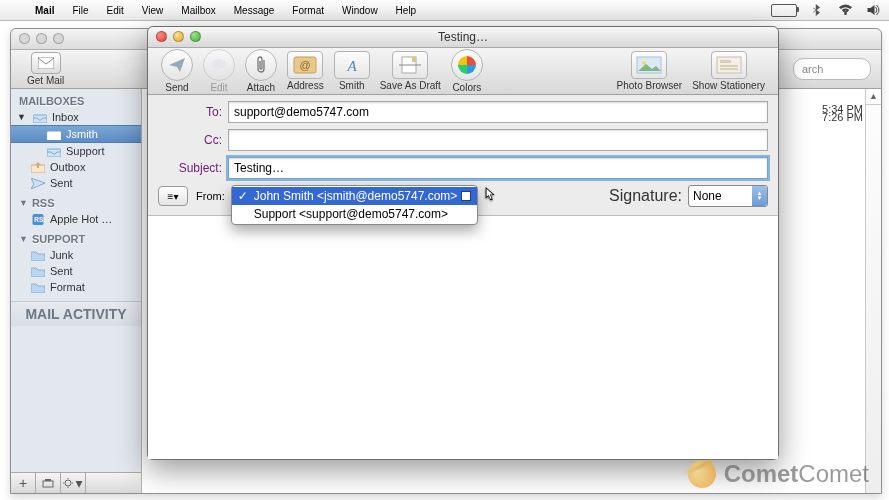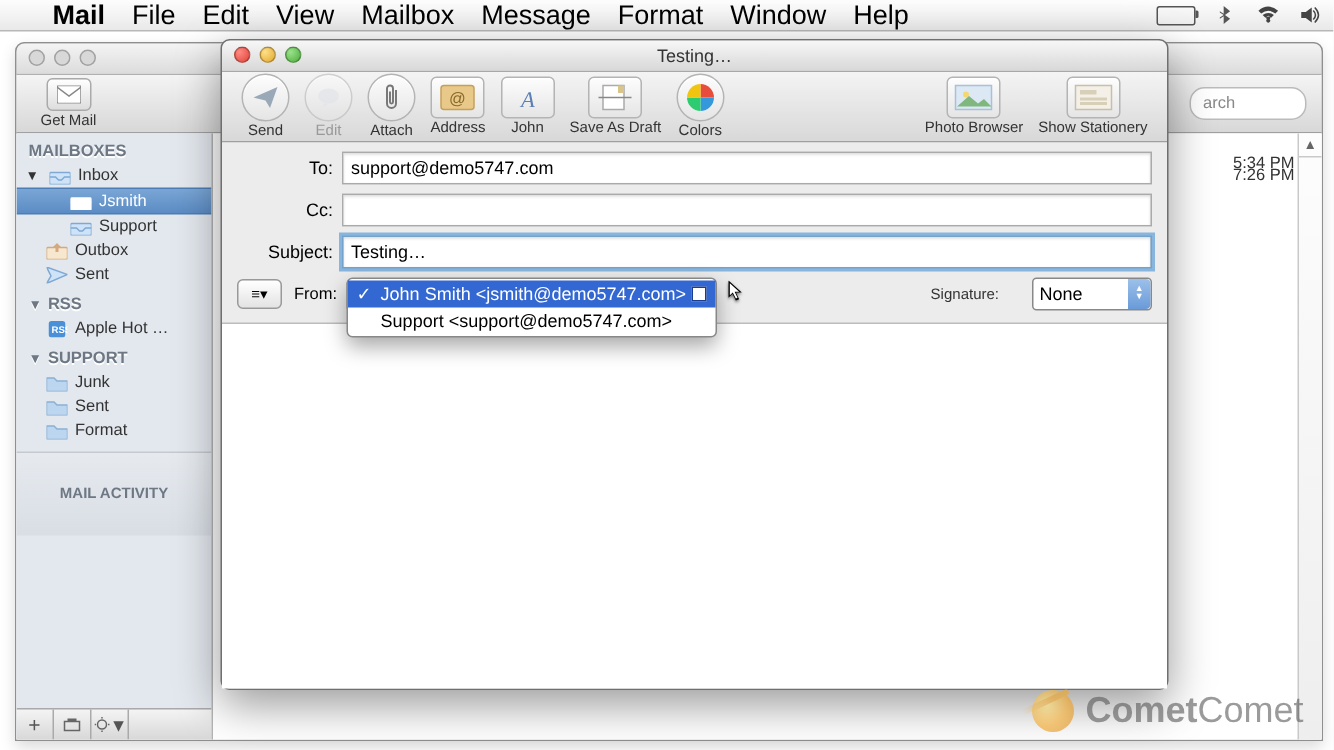--- a/index.html
+++ b/index.html
@@ -1,19 +1,19 @@
 <!DOCTYPE html>
 <html><head>
 <meta charset="utf-8">
 <style>
 html,body{margin:0;padding:0;width:889px;height:500px;font-family:"Lucida Grande","Helvetica Neue",sans-serif;font-size:11px;background:#fff;overflow:hidden;color:#000;}
 
 #menubar{height:20px;background:linear-gradient(#fdfdfd,#e9e9e9);border-bottom:1px solid #b8b8b8;display:flex;align-items:center;padding:0 8px;justify-content:space-between;}
 #menubar .left{display:flex;align-items:center;}
-#menubar .item{padding:0 9px;height:20px;display:flex;align-items:center;cursor:default;font-size:18px;}
+#menubar .item{padding:0 9px;height:20px;display:flex;align-items:center;cursor:default;font-size:10px;}
 #menubar .bold{font-weight:bold;}
 #menubar .apple{font-size:14px;color:#333;}
 #menubar .right{display:flex;align-items:center;gap:13px;color:#333;font-size:13px;}
 #menubar .right span{display:inline-flex;align-items:center;}
 svg.menuicon{width:15px;height:12px;}
 .battery{width:24px;height:11px;border:1px solid #555;border-radius:2px;position:relative;}
 .battery:after{content:"";position:absolute;right:-3px;top:2px;width:2px;height:5px;background:#555;border-radius:0 1px 1px 0;}
 
 #mailwin{position:absolute;left:10px;top:28px;width:870px;height:464px;background:#ececec;border:1px solid #8f8f8f;border-radius:6px 6px 0 0;box-shadow:0 4px 10px rgba(0,0,0,0.15);display:flex;flex-direction:column;}
 #mailwin .titlebar{height:20px;background:linear-gradient(#f4f4f4,#dcdcdc);border-bottom:1px solid #b0b0b0;border-radius:6px 6px 0 0;position:relative;}
@@ -25,21 +25,21 @@
 .tbtn .tlabel{font-size:10px;margin-top:1px;color:#333;}
 #mailbody{flex:1;display:flex;background:#fff;}
 #sidebar{width:130px;background:#e3e8ee;border-right:1px solid #b5b5b5;display:flex;flex-direction:column;font-size:11px;overflow:hidden;}
 .sbhead{color:#6e7884;font-weight:bold;padding:6px 8px 2px 8px;text-shadow:0 1px 0 #fff;font-size:11px;display:flex;align-items:center;}
 .sbhead .tri{margin-right:4px;font-size:9px;color:#6e7884;}
 .sbitem{padding:2px 4px 2px 20px;display:flex;align-items:center;gap:5px;color:#333;}
 .sbitem.child{padding-left:36px;}
 .sbitem.sel{background:linear-gradient(#7aa6d6,#5b8cc4);color:#fff;border-top:1px solid #4c7db5;border-bottom:1px solid #4c7db5;}
 .sbitem .tri{font-size:9px;margin-left:-14px;margin-right:2px;}
 .sbicon{width:14px;height:11px;display:inline-flex;align-items:center;justify-content:center;}
-.mailactivity{color:#6e7884;font-weight:bold;text-align:center;padding:22px 0;font-size:10px;border-top:1px solid #c5c9cf;background:linear-gradient(#e6eaef,#d9dee5);margin-top:6px;}
+.mailactivity{color:#6e7884;font-weight:bold;text-align:center;padding:4px 0;font-size:14px;border-top:1px solid #c5c9cf;background:linear-gradient(#e6eaef,#d9dee5);margin-top:6px;}
 #sidebar .spacer{flex:1;}
 #sidebar .bottombar{height:20px;background:linear-gradient(#f4f4f4,#d8d8d8);border-top:1px solid #aaa;display:flex;align-items:center;}
 #sidebar .bottombar .bbtn{width:24px;height:20px;border-right:1px solid #aaa;display:flex;align-items:center;justify-content:center;font-size:14px;color:#555;}
 #msglist{flex:1;position:relative;background:#fff;}
 .msgrow{position:absolute;right:18px;color:#333;font-size:11px;}
 .msgrow.t1{top:14px;}
 .msgrow.t2{top:22px;}
 #msglist .scroll{position:absolute;right:0;top:0;width:15px;height:100%;background:linear-gradient(#fdfdfd,#eee);border-left:1px solid #c9c9c9;}
 #msglist .scroll .arrow{height:15px;border-bottom:1px solid #c9c9c9;font-size:9px;text-align:center;line-height:15px;color:#666;}
 
@@ -49,29 +49,29 @@
 .red{background:radial-gradient(circle at 30% 30%,#ff8b82,#e0443a);} 
 .yel{background:radial-gradient(circle at 30% 30%,#ffe08a,#e1a92d);} 
 .grn{background:radial-gradient(circle at 30% 30%,#9be28b,#4fae3f);} 
 #compose .toolbar{height:46px;background:linear-gradient(#f4f4f4,#d8d8d8);border-bottom:1px solid #a0a0a0;display:flex;align-items:center;padding:0 8px;}
 #compose .tbtn .ticon{width:34px;height:26px;border-radius:4px;background:linear-gradient(#fdfdfd,#e5e5e5);border:1px solid #b4b4b4;box-shadow:inset 0 1px 0 #fff;}
 #compose .tbtn .ticon.round{border-radius:50%;width:30px;height:30px;}
 #compose .tbtn{padding:0 5px;}
 .toolspacer{flex:1;}
 #compose .headers{background:#ececec;padding:6px 10px 8px 10px;border-bottom:1px solid #bcbcbc;}
 .hrow{display:flex;align-items:center;margin-bottom:6px;}
-.hrow .lab{width:64px;text-align:right;padding-right:6px;font-size:12px;color:#000000;}
+.hrow .lab{width:64px;text-align:right;padding-right:6px;font-size:12px;color:#701a75;}
 .hrow .inp{flex:1;height:20px;border:1px solid #aaa;background:#fff;border-radius:0;padding:0 5px;font-size:12px;display:flex;align-items:center;box-shadow:inset 0 1px 2px rgba(0,0,0,0.15);}
 .hrow .inp.focus{outline:3px solid rgba(94,158,217,0.7);outline-offset:-1px;}
 .hrow2{display:flex;align-items:center;margin-top:2px;}
 .optbtn{width:28px;height:18px;border:1px solid #999;border-radius:4px;background:linear-gradient(#fff,#e3e3e3);margin-right:8px;display:flex;align-items:center;justify-content:center;font-size:10px;}
 .fromsel{position:relative;flex:0 0 240px;height:20px;}
 .fromfield{height:20px;border:1px solid #888;background:#fff;border-radius:3px;display:flex;align-items:center;padding:0 18px 0 6px;font-size:12px;position:relative;}
 .fromfield .arrows{position:absolute;right:0;top:0;width:16px;height:100%;border-left:1px solid #888;background:linear-gradient(#f8f8f8,#ddd);display:flex;flex-direction:column;align-items:center;justify-content:center;font-size:6px;line-height:5px;color:#555;border-radius:0 3px 3px 0;}
-.siglabel{font-size:10px;color:#333;margin-left:auto;margin-right:22px;}
+.siglabel{font-size:16px;color:#333;margin-left:auto;margin-right:6px;}
 .sigsel{width:70px;height:20px;border:1px solid #888;border-radius:3px;background:#fff;display:flex;align-items:center;padding:0 4px;font-size:12px;position:relative;}
 .sigsel .arrows{position:absolute;right:0;top:0;width:15px;height:100%;background:linear-gradient(#9cc0ea,#6a9bd8);display:flex;flex-direction:column;align-items:center;justify-content:center;font-size:6px;line-height:5px;color:#fff;border-radius:0 3px 3px 0;}
 #compose .body{flex:1;background:#fff;}
 
 .dropdown{position:absolute;left:0;top:-1px;width:245px;background:#fff;border:1px solid #888;border-radius:4px;box-shadow:0 6px 14px rgba(0,0,0,0.35);z-index:20;font-size:12px;padding:1px 0;}
 .dditem{padding:2px 10px 2px 22px;position:relative;white-space:nowrap;}
 .dditem.sel{background:#3367d1;color:#fff;}
 .dditem .chk{position:absolute;left:6px;top:2px;}
 .dditem.sel .handle{position:absolute;right:6px;top:4px;width:8px;height:8px;background:#fff;border:1px solid #1a3d8f;}
 .cursor{position:absolute;left:252px;top:1px;z-index:30;}
@@ -303,21 +303,21 @@
           </svg>
         </div>
         <div class="tlabel">Address</div>
       </div>
     <div class="tbtn">
         <div class="ticon">
           <svg width="24" height="18" viewBox="0 0 24 18">
             <text x="12" y="15" text-anchor="middle" font-size="15" font-style="italic" fill="#5b7fb5" font-family="serif">A</text>
           </svg>
         </div>
-        <div class="tlabel">John</div>
+        <div class="tlabel">Smith</div>
       </div>
     <div class="tbtn">
         <div class="ticon">
           <svg width="24" height="18" viewBox="0 0 24 18">
             <rect x="4" y="1" width="14" height="16" fill="#fff" stroke="#aaa"></rect>
             <rect x="14" y="1" width="4" height="5" fill="#d9c58b"></rect>
             <path d="M1 9 H23" stroke="#888"></path>
           </svg>
         </div>
         <div class="tlabel">Save As Draft</div>

